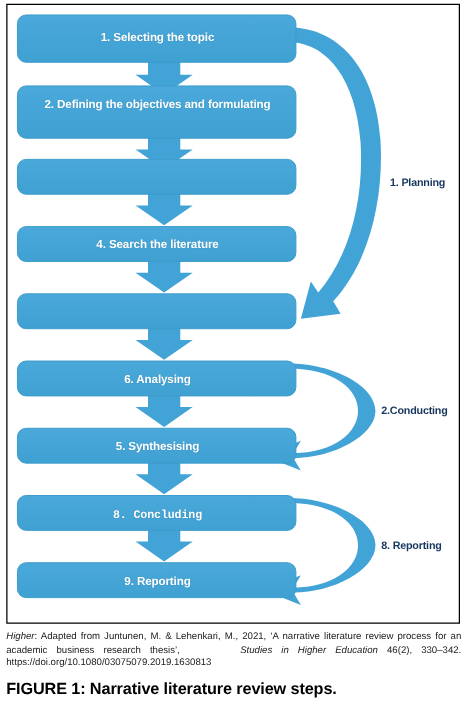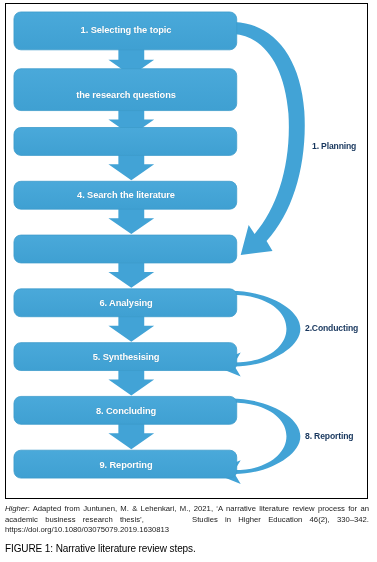--- a/index.html
+++ b/index.html
@@ -78,31 +78,32 @@
     font-size: 7.7px;
     line-height: 10.6px;
     color: #1a1a1a;
     text-align: justify;
   }
   #source-block .src-word {
     font-style: italic;
     font-weight: normal;
   }
   #source-block .journal {
+    font-style: italic;
     margin-left: 41px;
   }
 
   #figure-caption {
     position: absolute;
     left: 5px;
     top: 543px;
     width: 364px;
     font-family: "Liberation Sans", sans-serif;
-    font-size: 10px;
-    font-weight: normal;
+    font-size: 13px;
+    font-weight: bold;
     color: #000000;
     letter-spacing: -0.1px;
   }
 </style>
 </head>
 <body>
 
 <div id="page">
 
   <div id="figure-frame">
@@ -181,31 +182,31 @@
         <rect x="8" y="232" width="224" height="28" rx="7" ry="7" fill="url(#boxGrad)" stroke="#3d9bcb" stroke-width="0.8"></rect>
         <rect x="8" y="286" width="224" height="28" rx="7" ry="7" fill="url(#boxGrad)" stroke="#3d9bcb" stroke-width="0.8"></rect>
         <rect x="8" y="340" width="224" height="28" rx="7" ry="7" fill="url(#boxGrad)" stroke="#3d9bcb" stroke-width="0.8"></rect>
         <rect x="8" y="394" width="224" height="28" rx="7" ry="7" fill="url(#boxGrad)" stroke="#3d9bcb" stroke-width="0.8"></rect>
         <rect x="8" y="448" width="224" height="28" rx="7" ry="7" fill="url(#boxGrad)" stroke="#3d9bcb" stroke-width="0.8"></rect>
       </g>
     </svg>
 
     <div class="step-label" style="left:10px; top:21px;">1. Selecting the topic</div>
 
-    <div class="step-label" style="left:10px; top:86px;">the research questions</div>
+    <div class="step-label" style="left:10px; top:74px;">2.  Defining the objectives and formulating</div>
 
 
     <div class="step-label" style="left:10px; top:186px;">4. Search the literature</div>
 
 
     <div class="step-label" style="left:10px; top:294px;">6. Analysing</div>
 
     <div class="step-label" style="left:10px; top:348px;">5. Synthesising</div>
 
-    <div class="step-label" style="left:10px; top:402px;">8. Concluding</div>
+    <div class="step-label" style="left:10px; top:402px;font-family:Liberation Mono, monospace;">8. Concluding</div>
 
     <div class="step-label" style="left:10px; top:456px;">9. Reporting</div>
 
     <div class="phase-label" style="left:306px; top:137px;">1. Planning</div>
 
     <div class="phase-label" style="left:299px; top:319px;">2.Conducting</div>
 
     <div class="phase-label" style="left:299px; top:427px;">8. Reporting</div>
 
   </div>

